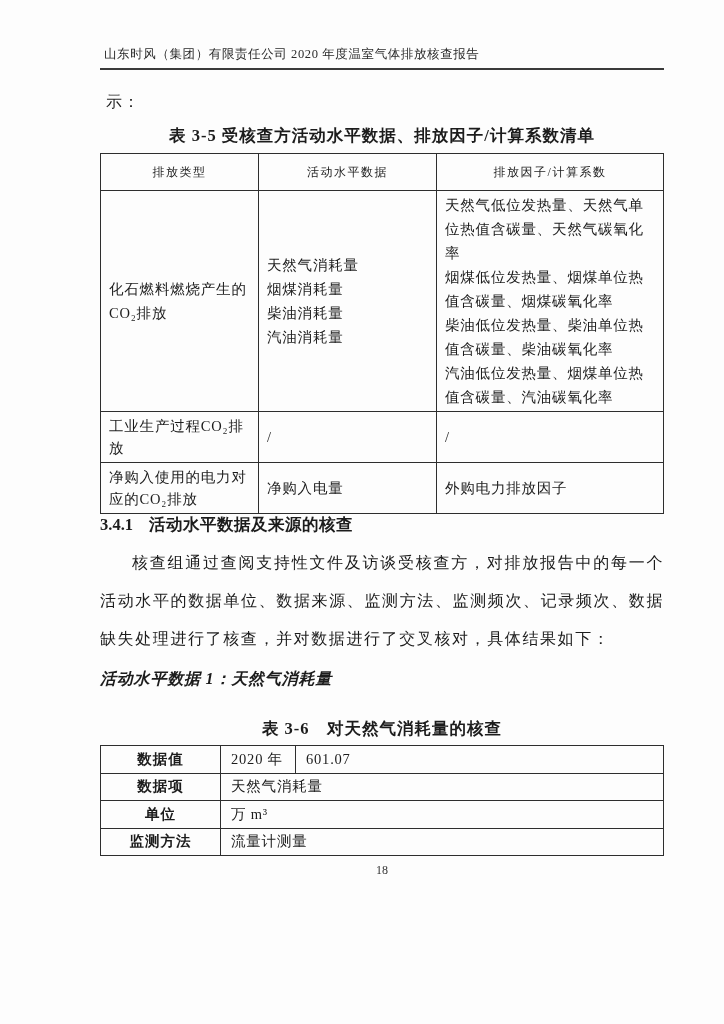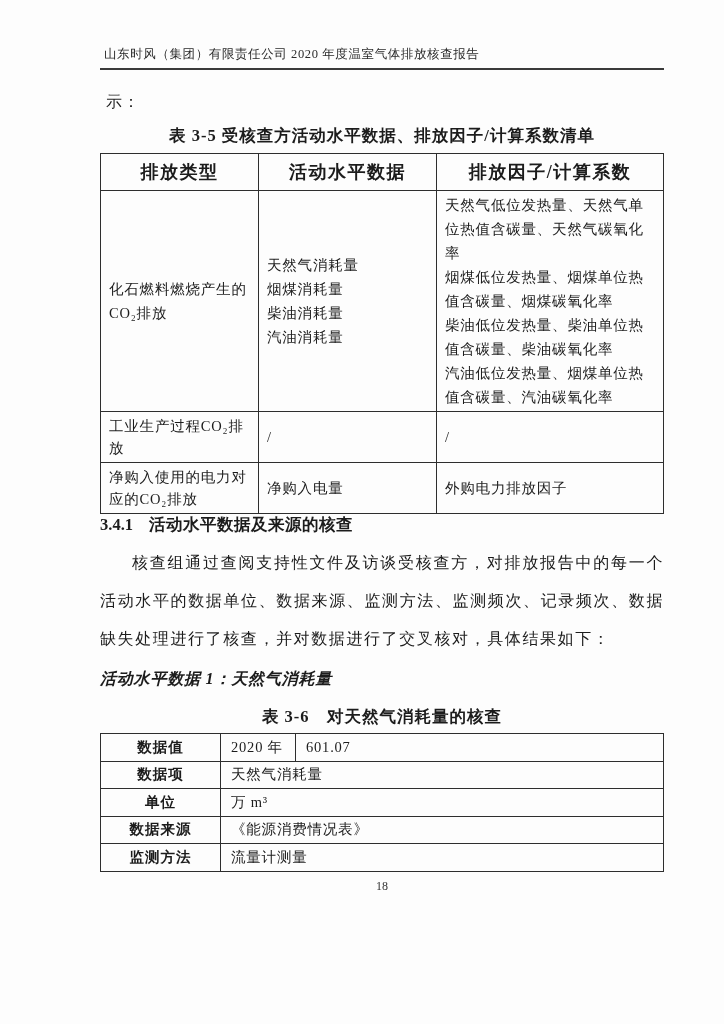--- a/index.html
+++ b/index.html
@@ -34,22 +34,22 @@
     font-size: 16.5px;
     letter-spacing: 1px;
   }
 
   table { width: 100%; border-collapse: collapse; table-layout: fixed; }
   td, th { border: 1.5px solid #2e2e2e; }
 
   .t35 { margin-top: 6px; }
   .t35 th {
     height: 34px;
-    font-size: 18px;
-    font-weight: 700;
+    font-size: 12px;
+    font-weight: 400;
     letter-spacing: 1.5px;
     text-align: center;
     vertical-align: middle;
   }
   .t35 td {
     font-size: 14.5px;
     letter-spacing: 0.8px;
     vertical-align: middle;
     padding: 2px 4px 2px 8px;
     line-height: 24px;
@@ -75,21 +75,21 @@
   }
 
   .act-label {
     margin-top: 11px;
     font-size: 16px;
     font-weight: 700;
     letter-spacing: 0.8px;
     font-style: italic;
   }
 
-  .t36-title { margin-top: 16px; }
+  .t36-title { margin-top: 28px; }
 
   .t36 { margin-top: 5px; }
   .t36 td {
     height: 26.5px;
     font-size: 14.5px;
     letter-spacing: 0.8px;
     vertical-align: middle;
     padding: 0 4px 0 10px;
   }
   .t36 td.lbl {
@@ -183,24 +183,20 @@
     </tr>
     <tr>
       <td class="lbl">数据项</td>
       <td colspan="2">天然气消耗量</td>
     </tr>
     <tr>
       <td class="lbl">单位</td>
       <td colspan="2">万 m³</td>
     </tr>
     <tr>
-      <td class="lbl">数据来源</td>
-      <td colspan="2">《能源消费情况表》</td>
-    </tr>
-    <tr>
       <td class="lbl">监测方法</td>
       <td colspan="2">流量计测量</td>
     </tr>
   </tbody>
     </table>
 
   <div class="pageno">18</div>
 
 </div>
 

